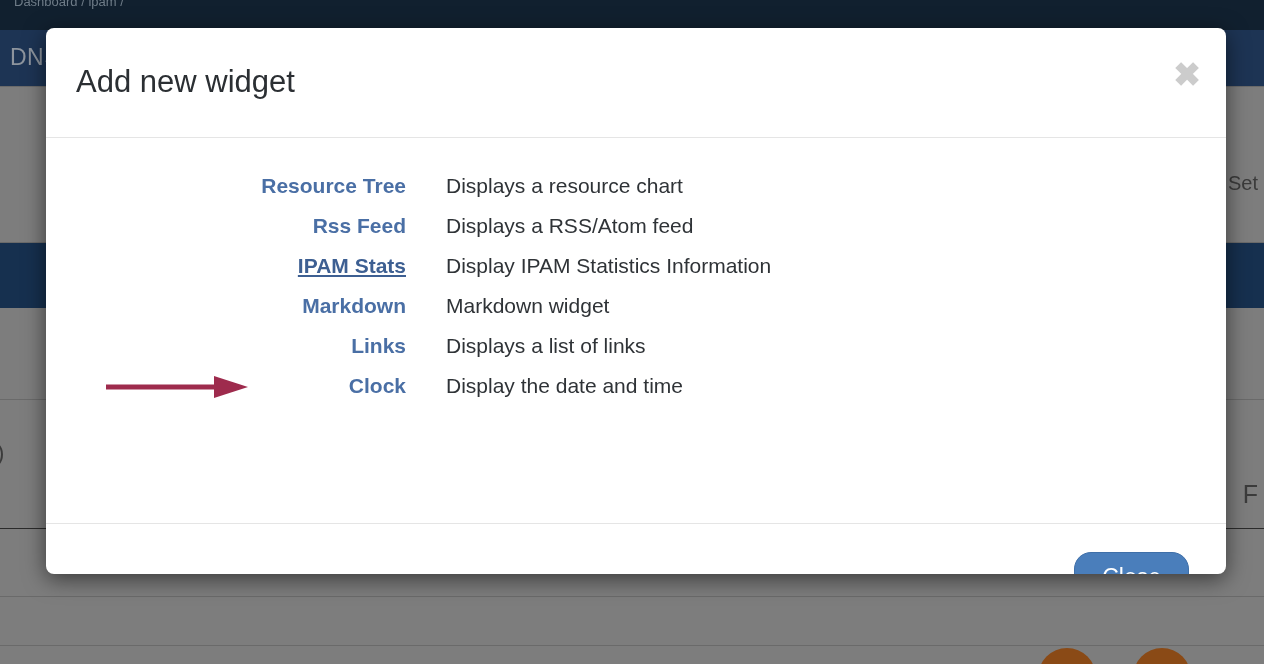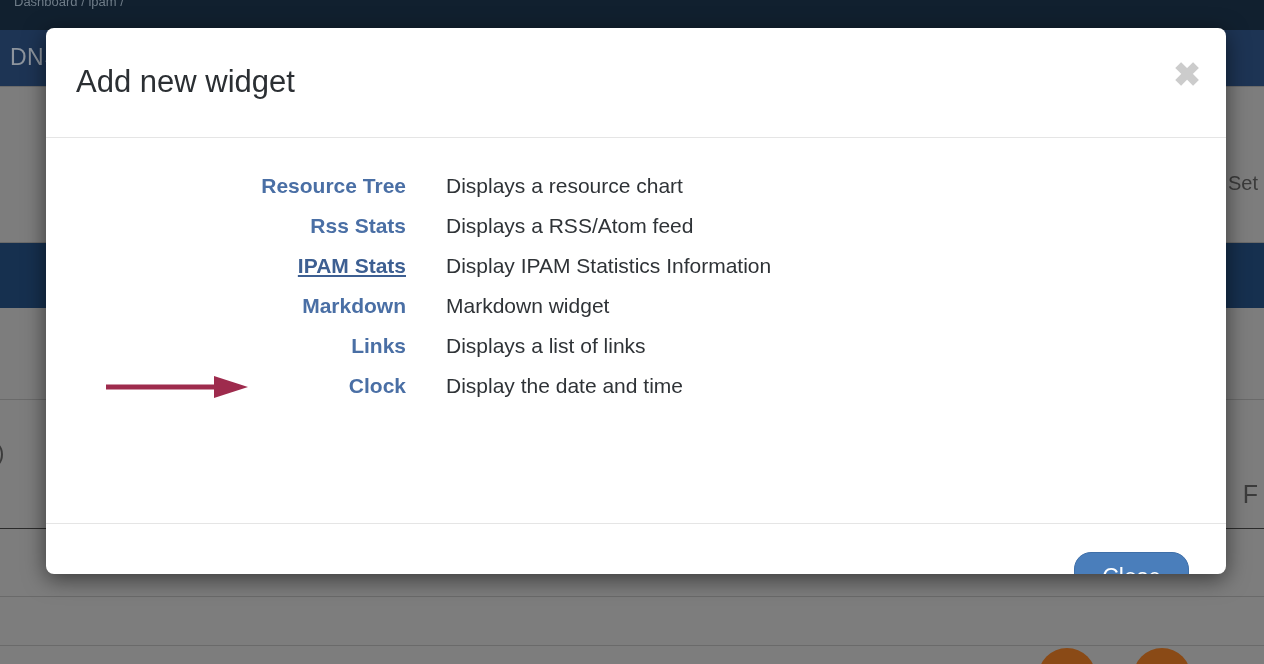--- a/index.html
+++ b/index.html
@@ -217,21 +217,21 @@
     <table class="widget-table">
       <tbody>
         <tr>
           <td class="w-name">
             <a class="w-link">Resource Tree</a>
           </td>
           <td class="w-desc">Displays a resource chart</td>
         </tr>
         <tr>
           <td class="w-name">
-            <a class="w-link">Rss Stats</a>
+            <a class="w-link">Rss Feed</a>
           </td>
           <td class="w-desc">Displays a RSS/Atom feed</td>
         </tr>
         <tr>
           <td class="w-name">
             <a class="w-link active">IPAM Stats</a>
           </td>
           <td class="w-desc">Display IPAM Statistics Information</td>
         </tr>
         <tr>

